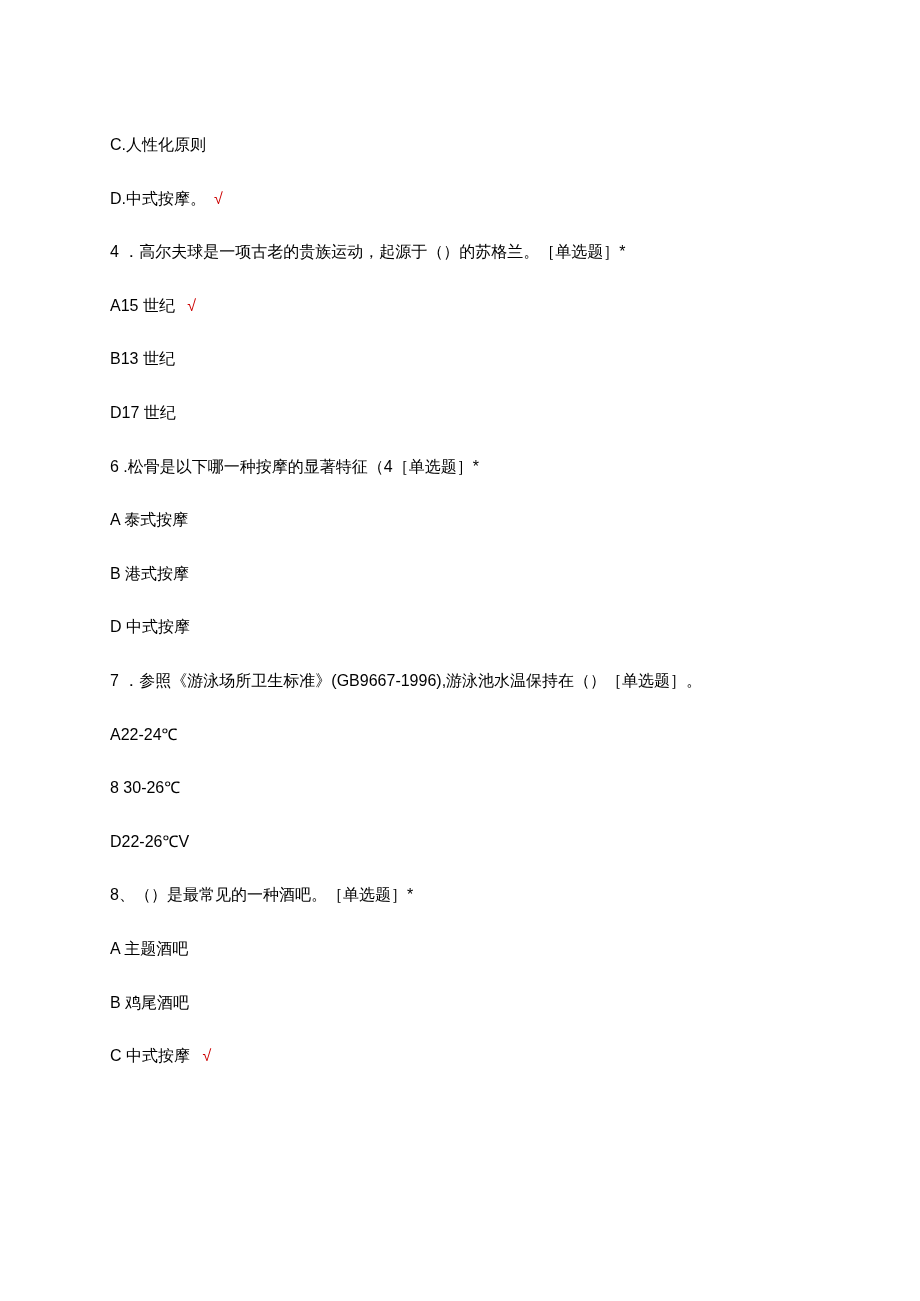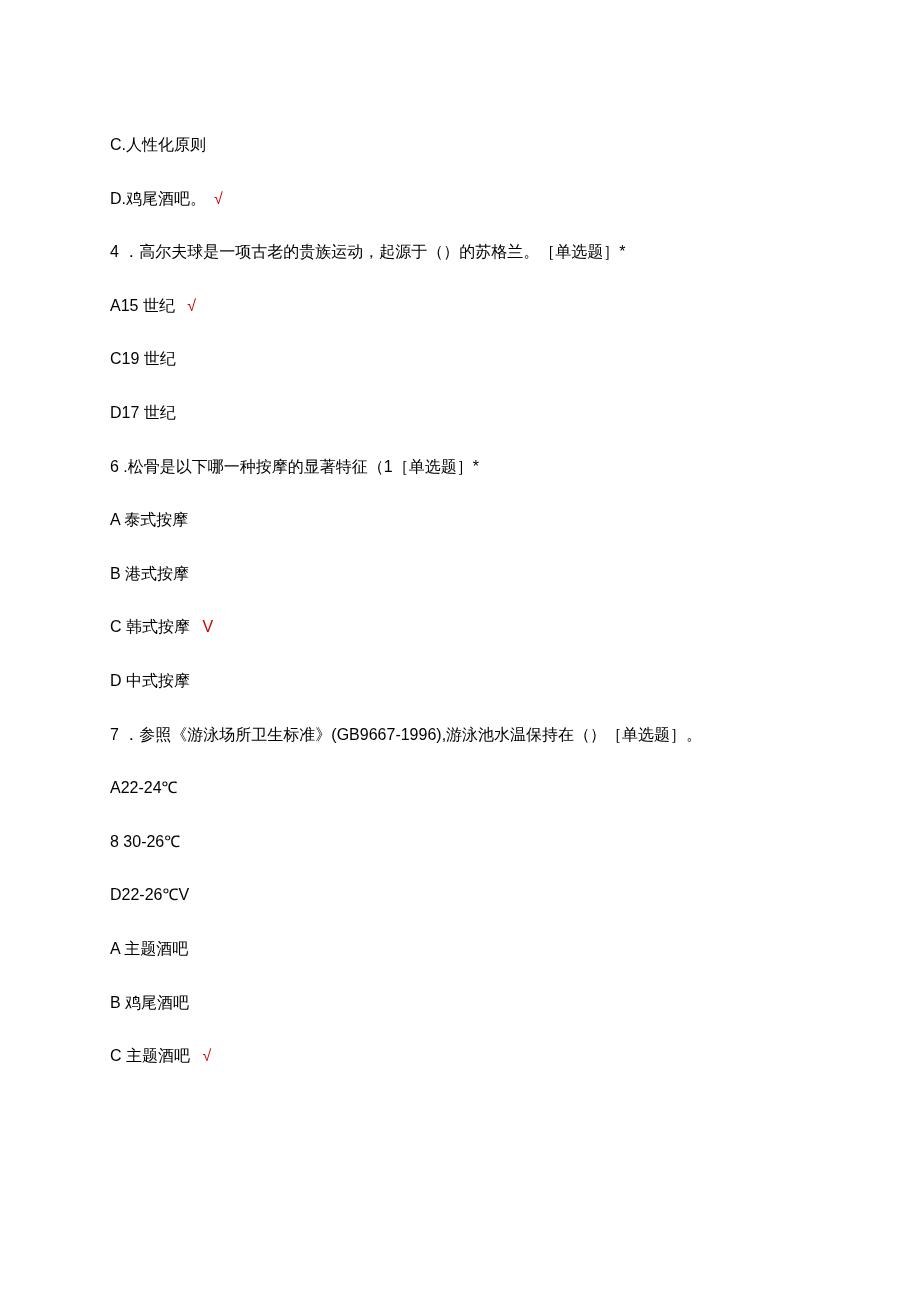--- a/index.html
+++ b/index.html
@@ -21,30 +21,30 @@
     }
     .correct-mark {
       color: #cc0000;
     }
   </style>
 </head>
 <body>
 
 <div id="content">
     <div class="line"><span>C.人性化原则</span></div>
-    <div class="line"><span>D.鸡尾酒吧。</span><span class="correct-mark">√</span></div>
+    <div class="line"><span>D.中式按摩。</span><span class="correct-mark">√</span></div>
     <div class="line"><span>4 ．高尔夫球是一项古老的贵族运动，起源于（）的苏格兰。［单选题］*</span></div>
     <div class="line"><span>A15 世纪 </span><span class="correct-mark">√</span></div>
-    <div class="line"><span>C19 世纪</span></div>
+    <div class="line"><span>B13 世纪</span></div>
     <div class="line"><span>D17 世纪</span></div>
-    <div class="line"><span>6  .松骨是以下哪一种按摩的显著特征（1［单选题］*</span></div>
+    <div class="line"><span>6  .松骨是以下哪一种按摩的显著特征（4［单选题］*</span></div>
     <div class="line"><span>A 泰式按摩</span></div>
     <div class="line"><span>B 港式按摩</span></div>
-    <div class="line"><span>C 韩式按摩 </span><span class="correct-mark">V</span></div>
     <div class="line"><span>D 中式按摩</span></div>
     <div class="line"><span>7 ．参照《游泳场所卫生标准》(GB9667-1996),游泳池水温保持在（）［单选题］。</span></div>
     <div class="line"><span>A22-24℃</span></div>
     <div class="line"><span>8   30-26℃</span></div>
     <div class="line"><span>D22-26℃V</span></div>
+    <div class="line"><span>8、（）是最常见的一种酒吧。［单选题］*</span></div>
     <div class="line"><span>A 主题酒吧</span></div>
     <div class="line"><span>B 鸡尾酒吧</span></div>
-    <div class="line"><span>C 主题酒吧 </span><span class="correct-mark">√</span></div>
+    <div class="line"><span>C 中式按摩 </span><span class="correct-mark">√</span></div>
   </div>
 
 </body></html>

